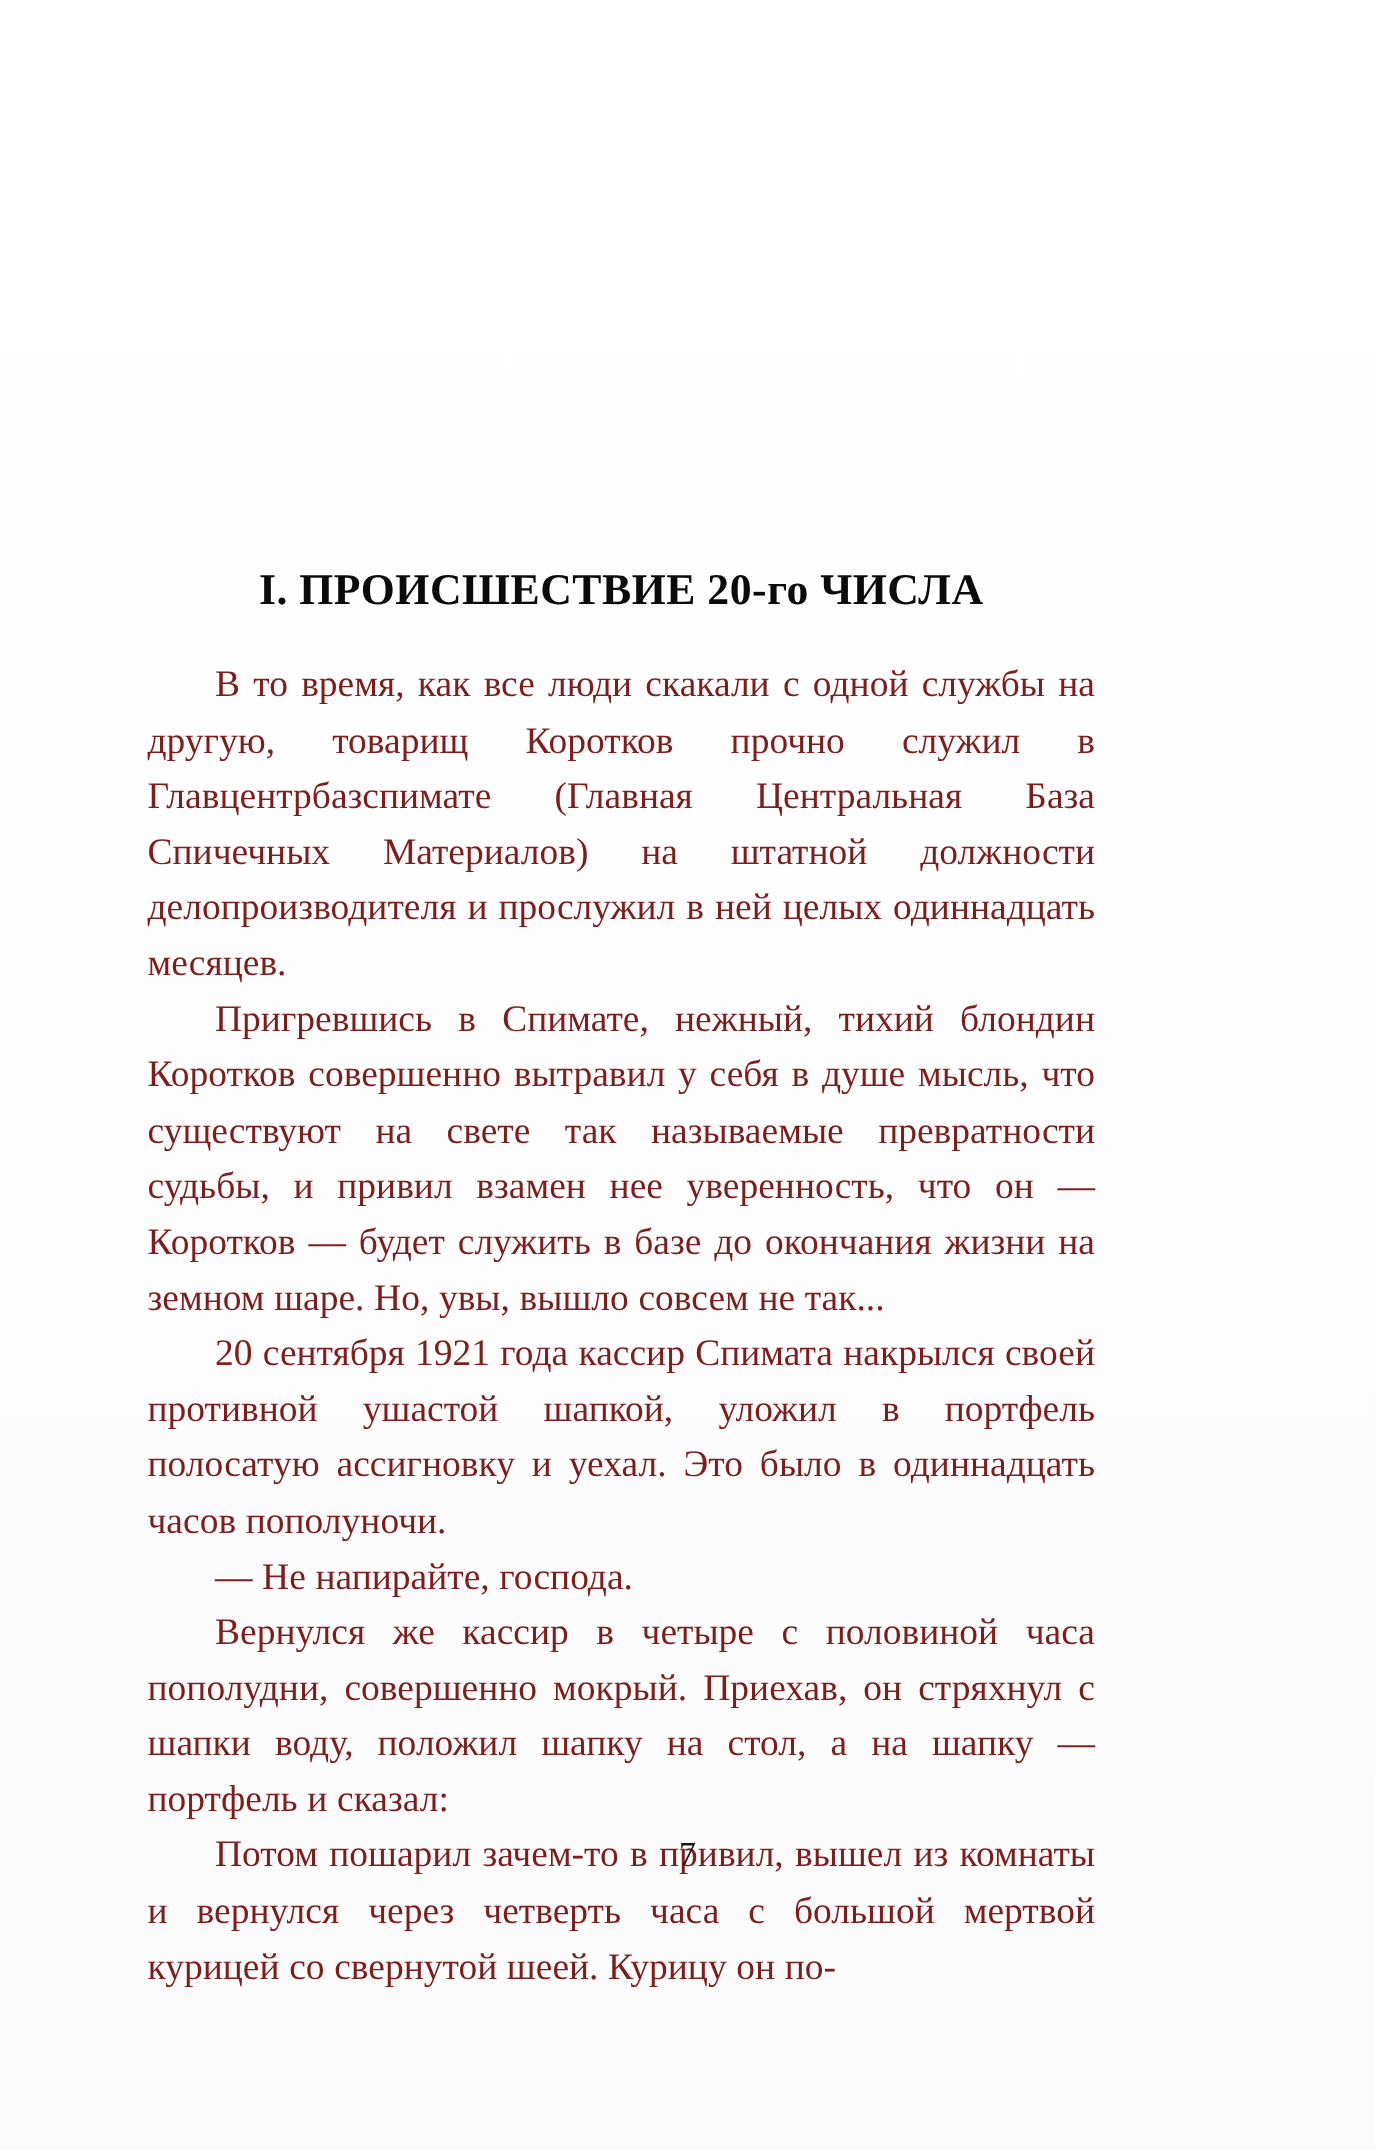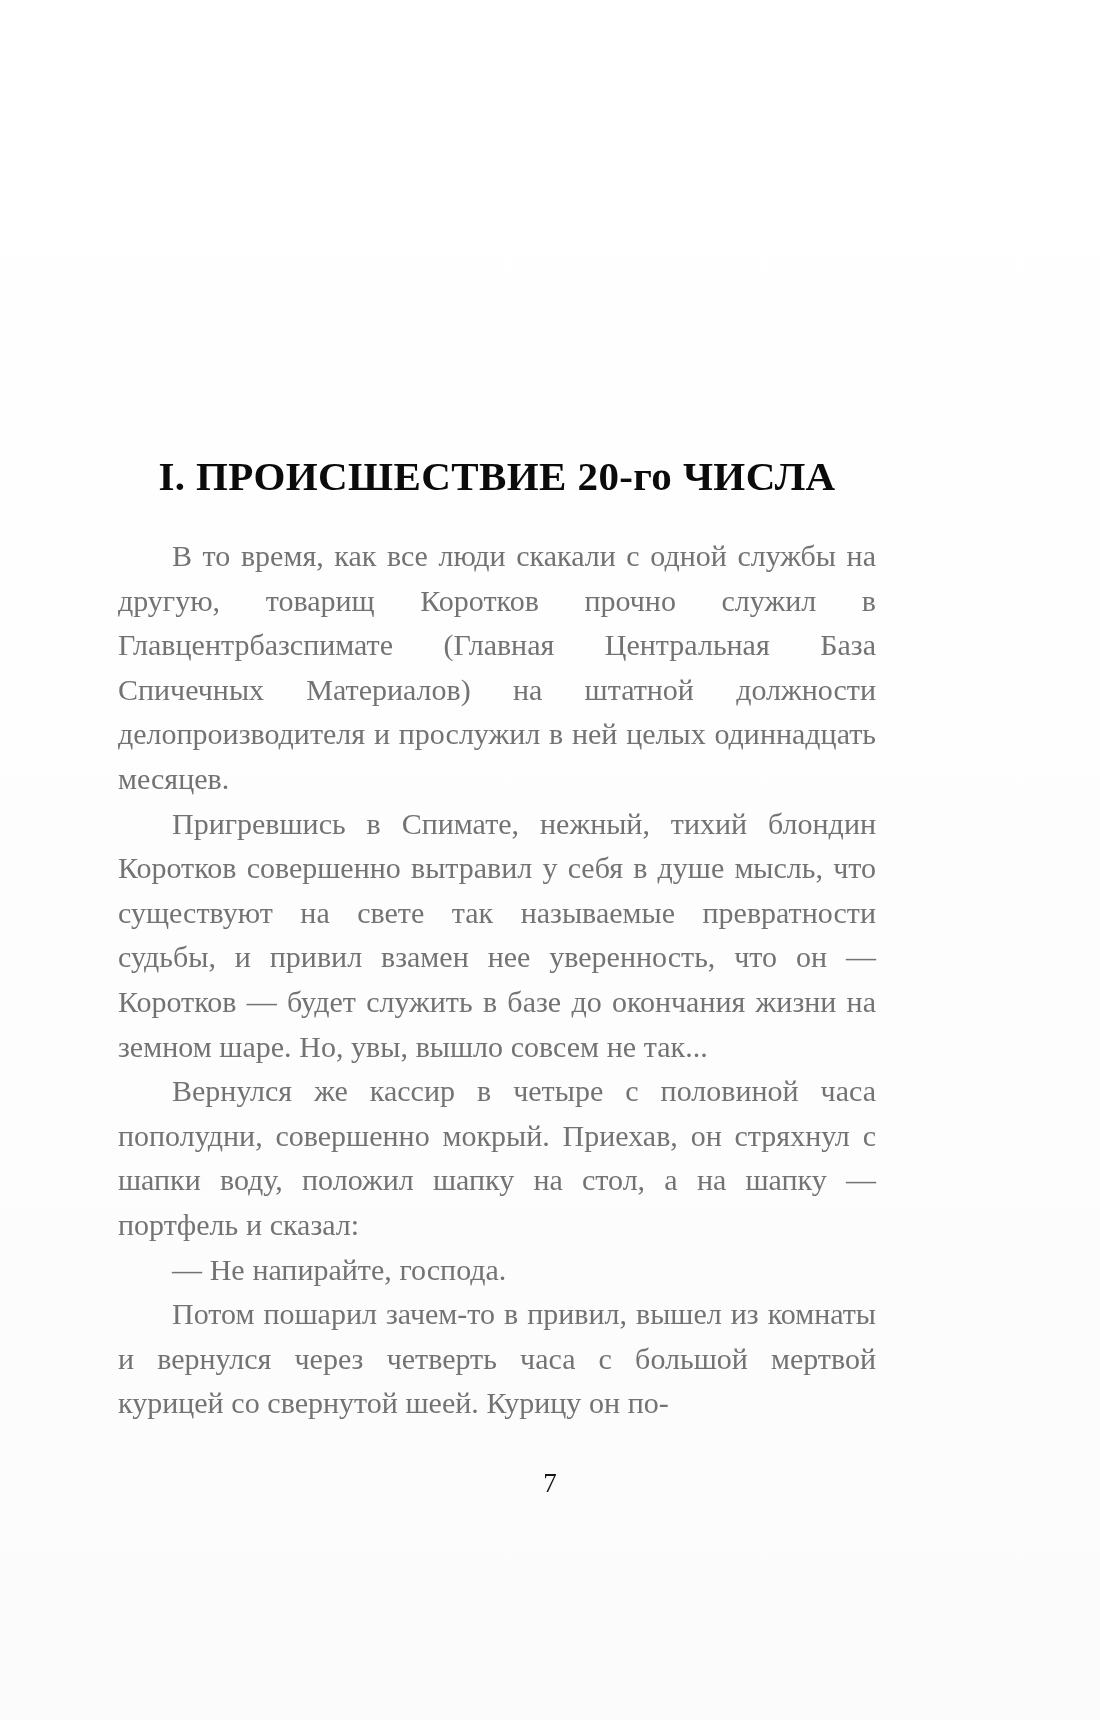--- a/index.html
+++ b/index.html
@@ -23,35 +23,35 @@
     height: 1720px;
     background: #ffffff;
   }
   .content {
     position: absolute;
     left: 118px;
     top: 452px;
     width: 758px;
   }
   .chapter-title {
-    font-size: 41px;
+    font-size: 35px;
     font-weight: bold;
     text-align: center;
     letter-spacing: 0.4px;
     margin: 0 0 34px 0;
     color: #0b0b0b;
     font-family: "Liberation Serif", "DejaVu Serif", serif;
   }
   .para {
     font-size: 30px;
     line-height: 44.6px;
     text-align: justify;
     text-align-last: left;
     margin: 0;
-    color: #737373;
+    color: #7f1d1d;
     text-indent: 54px;
     hyphens: none;
     word-spacing: 0.2px;
   }
   .para.dialogue {
     text-indent: 54px;
   }
   .page-number {
     position: absolute;
     left: 0;
@@ -78,23 +78,24 @@
   <div class="scan-tint"></div>
 
   <div class="content">
 
     <h1 class="chapter-title">I. ПРОИСШЕСТВИЕ 20-го ЧИСЛА</h1>
 
     <p class="para">В то время, как все люди скакали с одной службы на другую, товарищ Коротков прочно служил в Главцентрбазспимате (Главная Центральная База Спичечных Материалов) на штатной должности делопроизводителя и прослужил в ней целых одиннадцать месяцев.</p>
 
     <p class="para">Пригревшись в Спимате, нежный, тихий блондин Коротков совершенно вытравил у себя в душе мысль, что существуют на свете так называемые превратности судьбы, и привил взамен нее уверенность, что он — Коротков — будет служить в базе до окончания жизни на земном шаре. Но, увы, вышло совсем не так...</p>
 
+    <p class="para">20 сентября 1921 года кассир Спимата накрылся своей противной ушастой шапкой, уложил в портфель полосатую ассигновку и уехал. Это было в одиннадцать часов пополуночи.</p>
+
+    <p class="para dialogue">— Не напирайте, господа.</p>
 
     <p class="para">Вернулся же кассир в четыре с половиной часа пополудни, совершенно мокрый. Приехав, он стряхнул с шапки воду, положил шапку на стол, а на шапку — портфель и сказал:</p>
-
-    <p class="para dialogue">— Не напирайте, господа.</p>
 
     <p class="para">Потом пошарил зачем-то в привил, вышел из комнаты и вернулся через четверть часа с большой мертвой курицей со свернутой шеей. Курицу он по-</p>
 
   </div>
 
   <div class="page-number">7</div>
 </div>
 
 </body></html>

